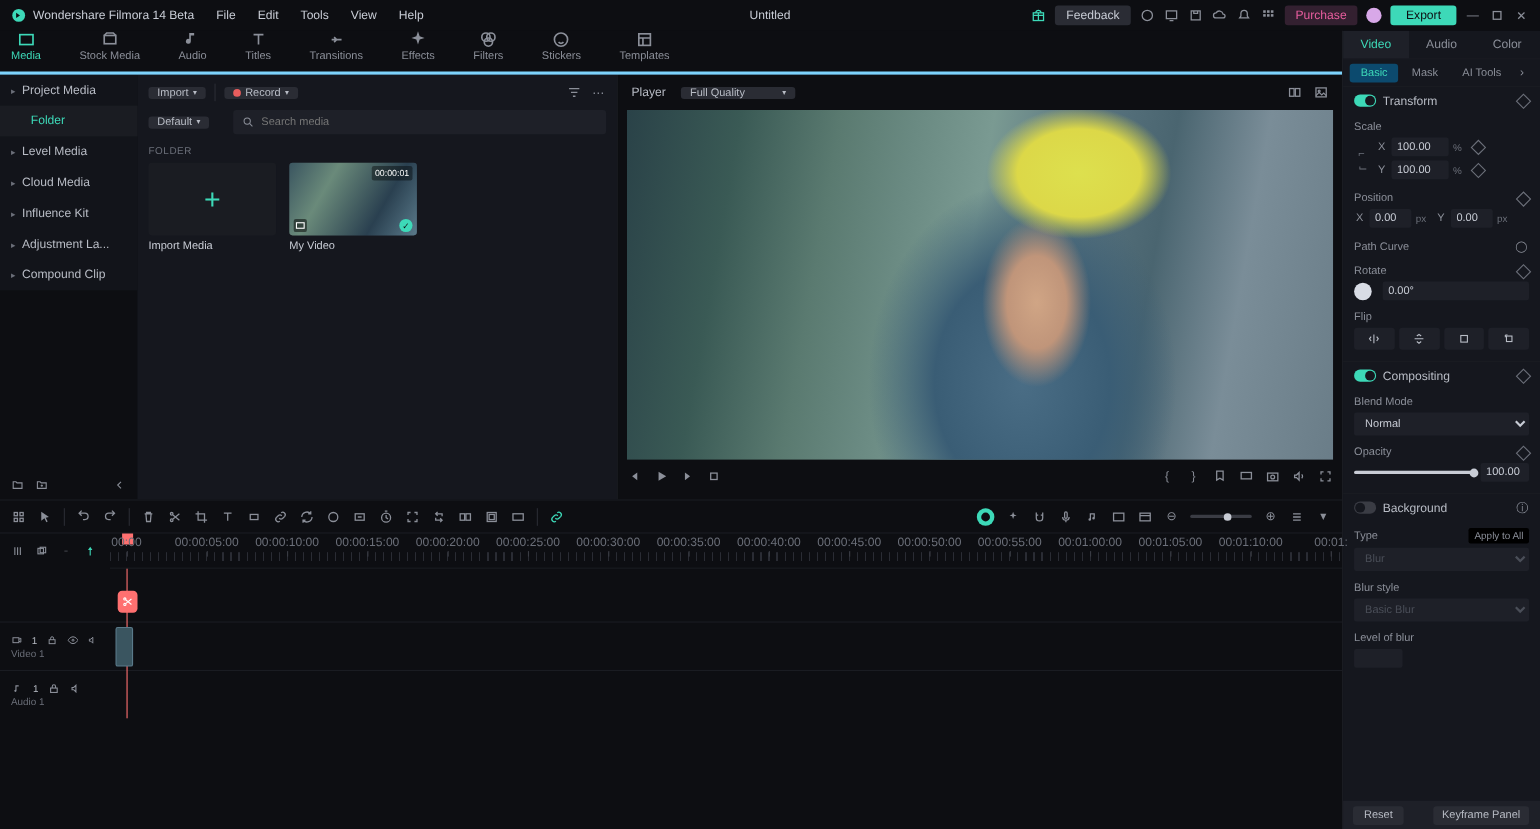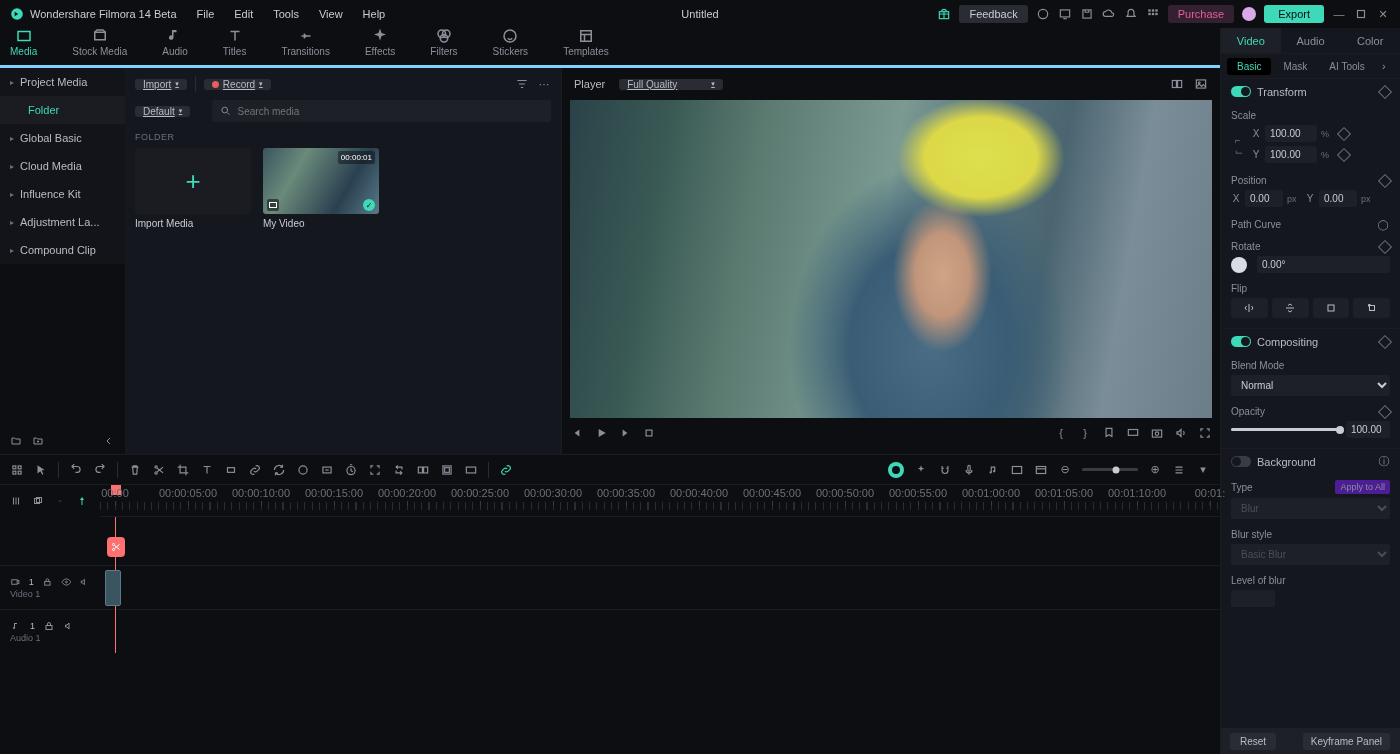--- a/index.html
+++ b/index.html
@@ -26,21 +26,21 @@
 .main { display:flex; height:386px; }
 .left-panel { width:562px; display:flex; border-right:1px solid #1a1c22; }
 .sidebar { width:125px; background:#12141a; }
 .side-item { height:28px; display:flex; align-items:center; padding:0 10px; color:#b8bcc5; cursor:pointer; font-size:11px; gap:6px;}
 .side-item.sub { padding-left:28px; color:#3dd9b8; background:#1a1c22;}
 .side-item .chev { font-size:8px; color:#6b6f79; }
 .side-foot { position:absolute; bottom:0; width:125px; height:26px; display:flex; align-items:center; padding:0 10px; gap:10px;}
 .left-rel { position:relative; width:125px; height:100%;}
 .media-area { flex:1; background:#15171e; padding:8px 10px; }
 .media-header { display:flex; align-items:center; gap:8px; margin-bottom:8px;}
-.dd { background:#2a2c34; padding:0 8px; border-radius:3px; display:flex; align-items:center; gap:4px; cursor:pointer; font-size:10px;text-decoration:underline;}
+.dd { background:#2a2c34; padding:0 8px; border-radius:3px; display:flex; align-items:center; gap:4px; cursor:pointer; font-size:10px;}
 .dd .car{font-size:7px;}
 .rec-dot { width:7px; height:7px; border-radius:50%; background:#e85d5d; display:inline-block;}
 .mh-right { margin-left:auto; display:flex; gap:8px;}
 .search-row { display:flex; gap:22px; align-items:center; margin-bottom:10px;}
 .search-box { flex:1; background:#1e2028; border-radius:3px; height:22px; display:flex; align-items:center; padding:0 8px; gap:6px;}
 .search-box input { background:transparent; border:none; outline:none; color:#b8bcc5; font-size:10px; width:100%;}
 .folder-label { font-size:9px; color:#6b6f79; letter-spacing:0.5px; margin-bottom:6px;}
 .thumbs { display:flex; gap:12px; }
 .thumb { width:116px; }
 .thumb-box { width:116px; height:66px; background:#1e2028; border-radius:3px; display:flex; align-items:center; justify-content:center; position:relative;}
@@ -70,21 +70,21 @@
 .time-disp .sep{color:#5a5e68;}
 .transport { height:30px; margin:0 8px 6px; display:flex; align-items:center; gap:10px;}
 .tr-right { margin-left:auto; display:flex; gap:10px; align-items:center;}
 
 .right-panel { width:180px; background:#15171e; border-left:1px solid #1a1c22; overflow:hidden; position:absolute; right:0; top:28px; bottom:0;}
 .rtabs { height:26px; display:flex; align-items:center; border-bottom:1px solid #1a1c22;}
 .rtab { flex:1; text-align:center; font-size:11px; color:#8b8f99; cursor:pointer; height:100%; display:flex; align-items:center; justify-content:center;}
 .rtab.active { color:#3dd9b8; background:#1e2028;}
 .rsub { height:24px; display:flex; align-items:center; padding:0 6px; gap:2px;}
 .rstab { padding:3px 10px; font-size:10px; color:#8b8f99; cursor:pointer; border-radius:3px;}
-.rstab.active { background:#000000; color:#3dd9b8;}
+.rstab.active { background:#0c4a6e; color:#3dd9b8;}
 .sec-head { height:26px; display:flex; align-items:center; padding:0 10px; border-top:1px solid #1a1c22; gap:6px;}
 .toggle { width:20px; height:11px; background:#3dd9b8; border-radius:6px; position:relative;}
 .toggle.off{background:#3a3c44;}
 .toggle::after { content:''; position:absolute; right:1px; top:1px; width:9px; height:9px; background:#15171e; border-radius:50%;}
 .toggle.off::after{left:1px;right:auto;}
 .sec-head .lbl { flex:1; font-size:11px;}
 .key-icon { width:10px; height:10px; transform:rotate(45deg); border:1px solid #6b6f79; cursor:pointer;}
 .sec-body { padding:6px 10px 10px;}
 .sub-lbl { font-size:10px; color:#8b8f99; margin-bottom:4px; display:flex; align-items:center;}
 .sub-lbl .key-icon{margin-left:auto;}
@@ -298,21 +298,21 @@
     <div class="sidebar">
       <div class="side-item">
             <span class="chev">▸</span>
             <span>Project Media</span>
           </div>
       <div class="side-item sub">
             <span>Folder</span>
           </div>
       <div class="side-item">
             <span class="chev">▸</span>
-            <span>Global Basic</span>
+            <span>Level Media</span>
           </div>
       <div class="side-item">
             <span class="chev">▸</span>
             <span>Cloud Media</span>
           </div>
       <div class="side-item">
             <span class="chev">▸</span>
             <span>Influence Kit</span>
           </div>
       <div class="side-item">
@@ -597,21 +597,21 @@
     </div>
   </div>
   <div class="sec-head">
     <div class="toggle off"></div>
     <span class="lbl">Background</span>
     <span class="icon icn-s">ⓘ</span>
   </div>
   <div class="sec-body disabled">
     <div class="sub-lbl">
         <span>Type</span>
-        <span style="margin-left:auto;background:#4c1d95;padding:2px 5px;border-radius:2px;font-size:9px">Apply to All</span>
+        <span style="margin-left:auto;background:#000000;padding:2px 5px;border-radius:2px;font-size:9px">Apply to All</span>
       </div>
     <select class="sel"><option>Blur</option></select>
     <div class="sub-lbl" style="margin-top:10px">
         <span>Blur style</span>
       </div>
     <select class="sel"><option>Basic Blur</option></select>
     <div class="sub-lbl" style="margin-top:10px">
         <span>Level of blur</span>
       </div>
     <input class="num-in" style="width: 44px;">

